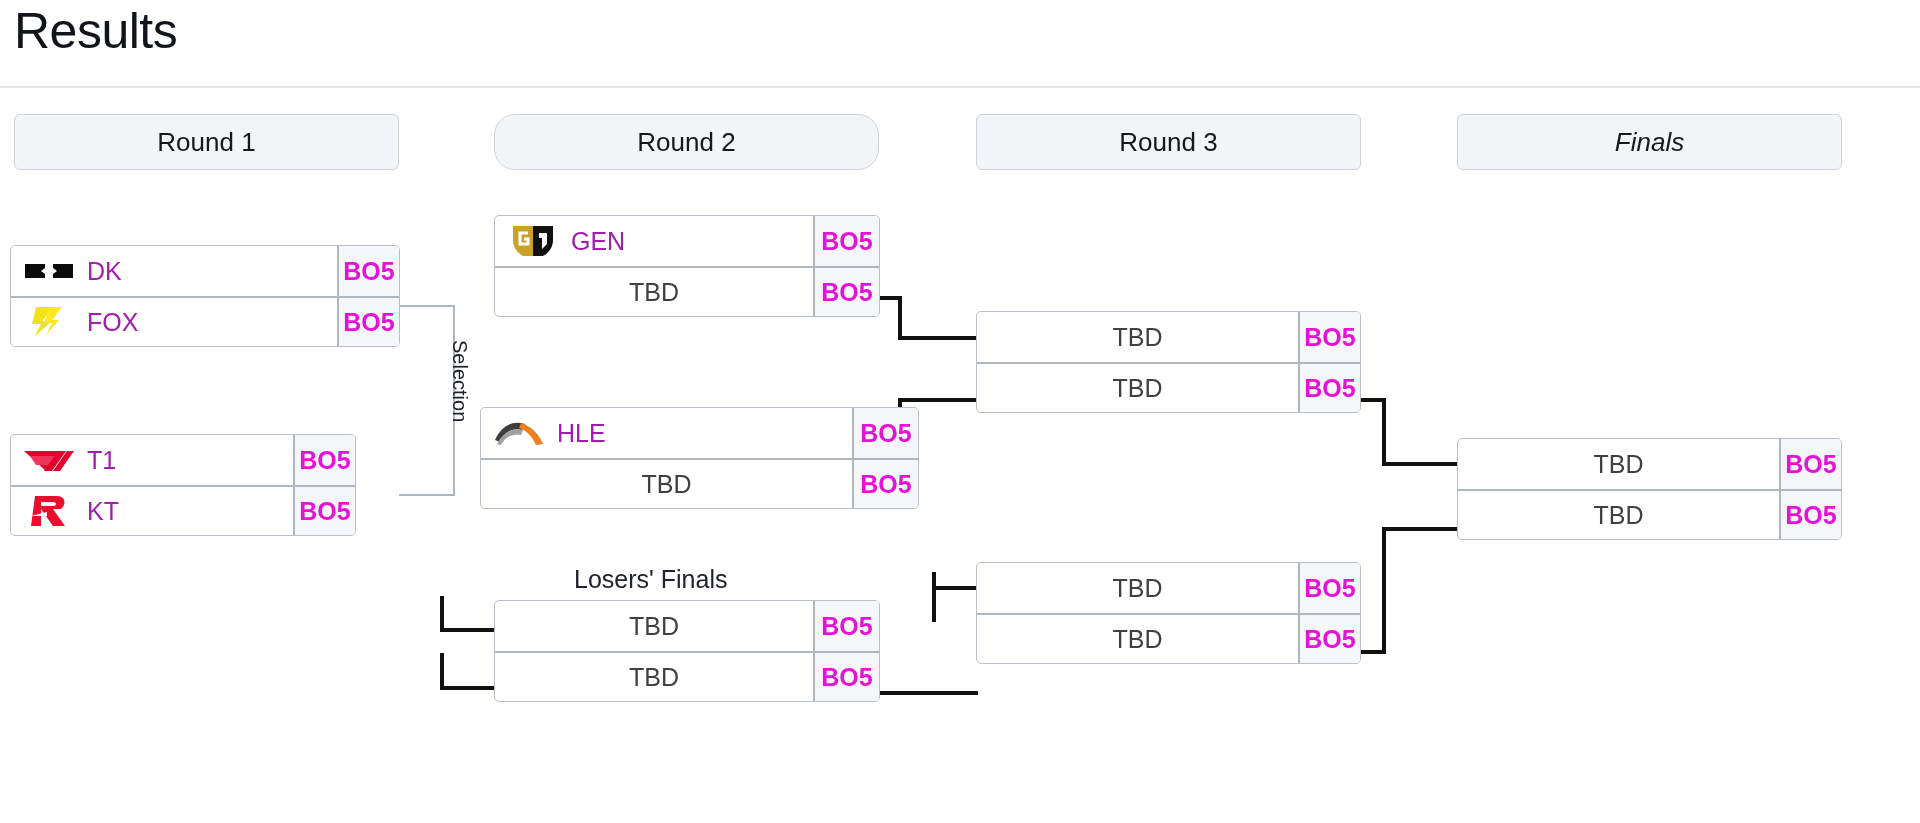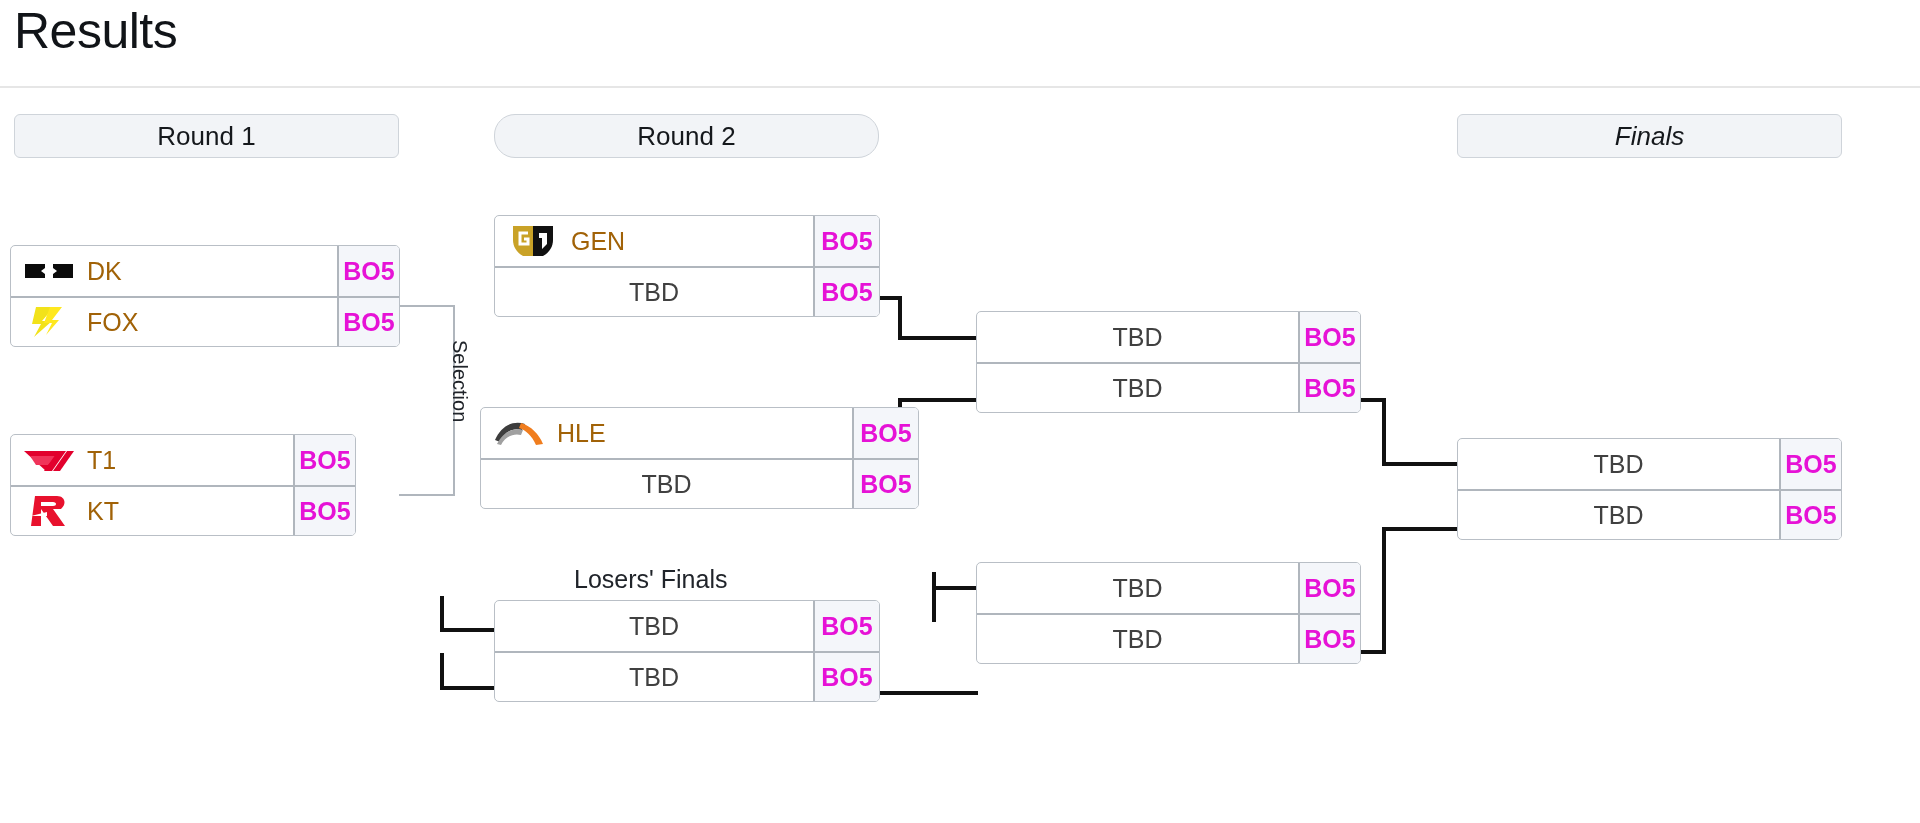--- a/index.html
+++ b/index.html
@@ -24,21 +24,21 @@
   .title-rule {
     position: absolute;
     left: 0; top: 86px;
     width: 1920px; height: 2px;
     background: #e6e6e6;
   }
 
   
   .round-head {
     position: absolute;
-    height: 44px;
+    height: 56px;
     background: #f2f4f7;
     border: 1px solid #cfd4da;
     border-radius: 6px;
     display: flex;
     align-items: center;
     justify-content: center;
     font-size: 26px;
     color: #15181c;
   }
 
@@ -59,21 +59,21 @@
   .team {
     flex: 1 1 auto;
     display: flex;
     align-items: center;
     padding: 0 10px;
     min-width: 0;
   }
   .team.tbd { justify-content: center; }
   .team-name {
     font-size: 25px;
-    color: #a16207;
+    color: #a21caf;
     white-space: nowrap;
   }
   .team-name.tbd-name {
     color: #404040;
   }
   .score {
     flex: 0 0 auto;
     width: 62px;
     border-left: 2px solid #b0b6bd;
     background: #f4f6fa;
@@ -135,20 +135,23 @@
 
   <div class="page-title">Results</div>
   <div class="title-rule"></div>
 
   <div class="round-head" style="left:14px;  top:114px; width:385px;">
     <span>Round 1</span>
   </div>
   <div class="round-head" style="left:494px; top:114px; width:385px;border-radius:21px;">
     <span>Round 2</span>
   </div>
+  <div class="round-head" style="left:976px; top:114px; width:385px;">
+    <span>Round 3</span>
+  </div>
   <div class="round-head" style="left:1457px; top:114px; width:385px;font-style:italic;">
     <span>Finals</span>
   </div>
 
   <div class="conn h" style="left:399px; top:305px; width:56px; background:#b0b6bd; height:2px;"></div>
   <div class="conn h" style="left:399px; top:494px; width:56px; background:#b0b6bd; height:2px;"></div>
   <div class="sel-rule-v" style="left:453px; top:305px; height:191px;"></div>
 
   <div class="conn h" style="left:878px; top:296px; width:24px;"></div>
   <div class="conn v" style="left:898px; top:296px; height:44px;"></div>

